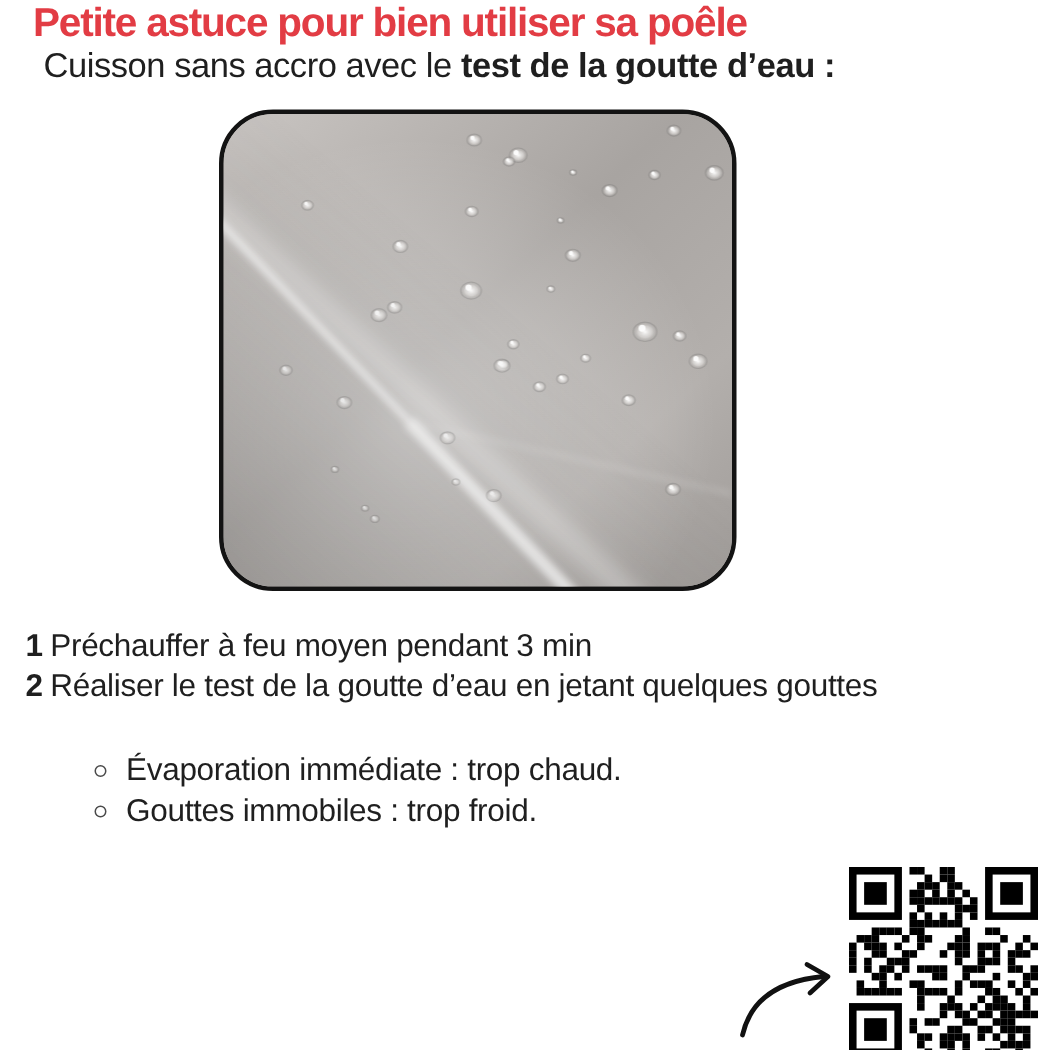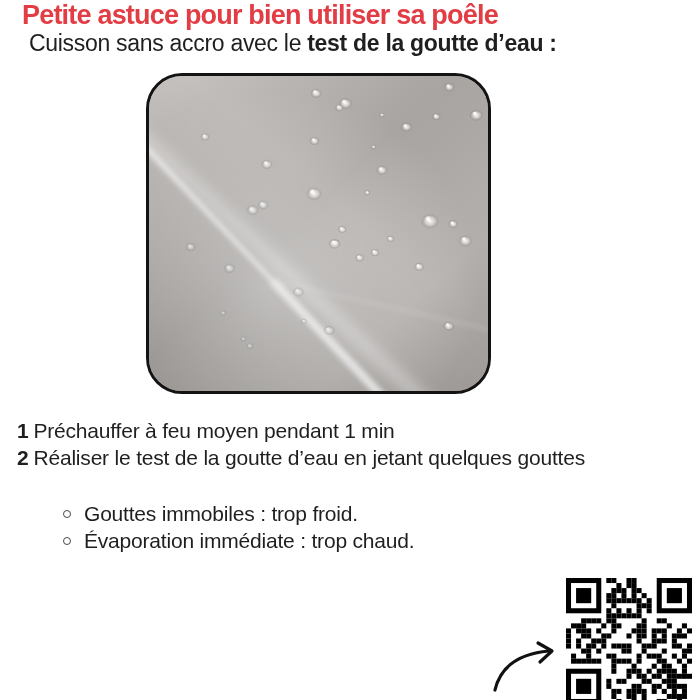--- a/index.html
+++ b/index.html
@@ -179,32 +179,32 @@
           <ellipse cx="305.59211154282093" cy="11.33635690698264" rx="4.561130922054872" ry="3.7401273560849946" fill="url(#dg)" stroke="rgba(90,90,90,0.22)" stroke-width="0.8"></ellipse>
           <circle cx="304.4518288123072" cy="9.968017630366178" r="1.3683392766164615" fill="#ffffff" opacity="0.9"></circle>
           <ellipse cx="42.41338108479977" cy="174.10702359061384" rx="4.240347902290523" ry="3.477085279878229" fill="url(#dg)" stroke="rgba(90,90,90,0.22)" stroke-width="0.8"></ellipse>
           <circle cx="41.353294109227136" cy="172.8349192199267" r="1.2721043706871569" fill="#ffffff" opacity="0.9"></circle>
         </g>
       <rect width="345" height="321" fill="url(#shade)"></rect>
     </svg>
   </div>
 
   <div class="steps">
-    <div class="step"><strong>1</strong><span>Préchauffer à feu moyen pendant 1 min</span></div>
+    <div class="step"><strong>1</strong><span>Préchauffer à feu moyen pendant 3 min</span></div>
     <div class="step"><strong>2</strong><span>Réaliser le test de la goutte d’eau en jetant quelques gouttes</span></div>
   </div>
 
   <ul class="obs">
     <li>
         <span class="ring"></span>
-        <span>Gouttes immobiles : trop froid.</span>
+        <span>Évaporation immédiate : trop chaud.</span>
       </li>
     <li>
         <span class="ring"></span>
-        <span>Évaporation immédiate : trop chaud.</span>
+        <span>Gouttes immobiles : trop froid.</span>
       </li>
   </ul>
 
 
   <svg class="arrow" width="80" height="58" viewBox="0 0 80 58">
     <path d="M8,50 C13,28 30,14 62,11" fill="none" stroke="#111111" stroke-width="3.2" stroke-linecap="round"></path>
     <path d="M51,3 L65,11 L53,22" fill="none" stroke="#111111" stroke-width="3.2" stroke-linecap="round" stroke-linejoin="round"></path>
   </svg>
 
 

